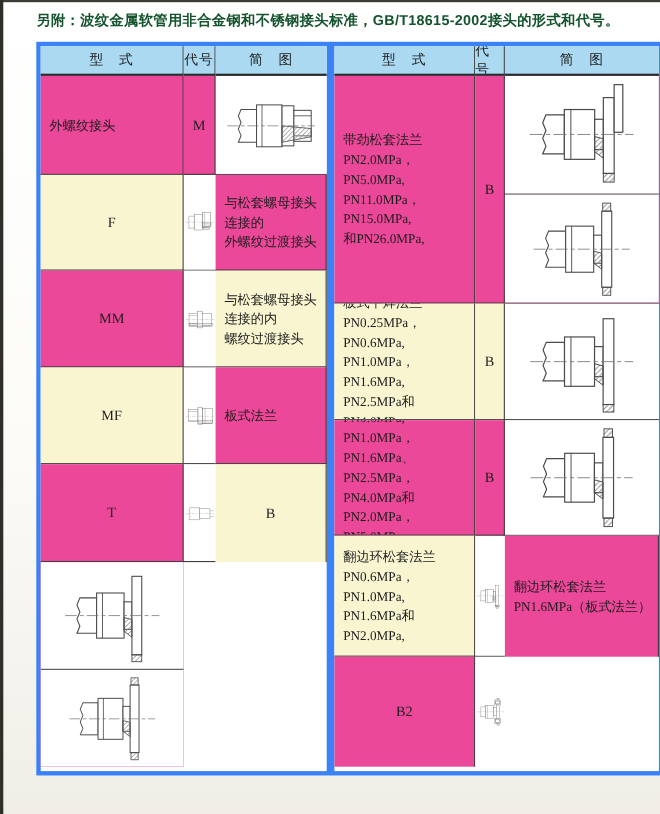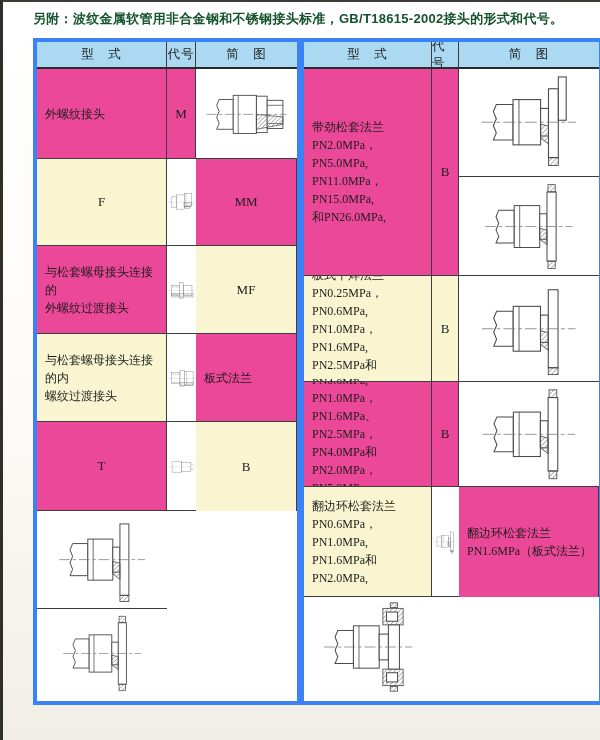--- a/index.html
+++ b/index.html
@@ -98,44 +98,44 @@
               <path d="M32,30 L15,30 l-3,8 l3,8 l-3,8 l3,8 l-3,8 L32,70 Z" stroke="#4a4a4a" stroke-width="1.1" fill="#fff"></path>
               <rect x="32" y="24" width="28" height="52" stroke="#4a4a4a" stroke-width="1.1" fill="#fff"></rect>
               <rect x="60" y="18" width="26" height="48" stroke="#4a4a4a" stroke-width="1.1" fill="#fff"></rect>
               <line x1="66" y1="18" x2="66" y2="66" stroke="#4a4a4a" stroke-width="0.9"></line>
               <polygon points="58,52 88,52 88,63 58,68" stroke="#4a4a4a" stroke-width="0.9" fill="url(#hp)"></polygon>
               <rect x="62" y="66" width="20" height="8" stroke="#4a4a4a" stroke-width="0.9" fill="url(#hp)"></rect>
               <line x1="2" y1="50" x2="98" y2="50" stroke="#777" stroke-width="0.8" stroke-dasharray="12 3 4 3"></line>
             </svg>
           </div>
         </div>
-        <div class="cell code">MM</div>
         <div class="cell type">与松套螺母接头连接的
 外螺纹过渡接头</div>
+        <div class="cell code">MM</div>
         <div class="cell dia lastcol">
           <div class="dsub" style="height: 88px;">
             <svg viewBox="0 0 100 100" preserveAspectRatio="xMidYMid meet">
               <defs>
                 <pattern id="hp" width="5" height="5" patternUnits="userSpaceOnUse">
                   <path d="M0,5 L5,0" stroke="#8a8a8a" stroke-width="1"></path>
                 </pattern>
               </defs>
               <rect x="14" y="31" width="28" height="38" stroke="#4a4a4a" stroke-width="1.1" fill="#fff"></rect>
               <line x1="14" y1="37" x2="42" y2="37" stroke="#4a4a4a" stroke-width="0.9"></line>
               <line x1="14" y1="63" x2="42" y2="63" stroke="#4a4a4a" stroke-width="0.9"></line>
               <rect x="42" y="22" width="16" height="56" stroke="#4a4a4a" stroke-width="1.1" fill="#fff"></rect>
               <rect x="58" y="31" width="30" height="38" stroke="#4a4a4a" stroke-width="1.1" fill="#fff"></rect>
               <rect x="14" y="62" width="78" height="12" stroke="#4a4a4a" stroke-width="0.9" fill="url(#hp)"></rect>
               <line x1="2" y1="50" x2="98" y2="50" stroke="#777" stroke-width="0.8" stroke-dasharray="12 3 4 3"></line>
             </svg>
           </div>
         </div>
-        <div class="cell code hl">MF</div>
         <div class="cell type hl">与松套螺母接头连接的内
 螺纹过渡接头</div>
+        <div class="cell code hl">MF</div>
         <div class="cell dia lastcol">
           <div class="dsub" style="height: 88px;">
             <svg viewBox="0 0 100 100" preserveAspectRatio="xMidYMid meet">
               <defs>
                 <pattern id="hp" width="5" height="5" patternUnits="userSpaceOnUse">
                   <path d="M0,5 L5,0" stroke="#8a8a8a" stroke-width="1"></path>
                 </pattern>
               </defs>
               <rect x="12" y="28" width="32" height="40" stroke="#4a4a4a" stroke-width="1.1" fill="#fff"></rect>
               <line x1="12" y1="34" x2="44" y2="34" stroke="#4a4a4a" stroke-width="0.9"></line>
@@ -321,20 +321,21 @@
               <rect x="70" y="12" width="10" height="72" stroke="#4a4a4a" stroke-width="1.1" fill="#fff"></rect>
               <polygon points="58,52 70,56 70,74 58,68" stroke="#4a4a4a" stroke-width="0.9" fill="url(#hp)"></polygon>
               <rect x="68" y="84" width="14" height="6" stroke="#4a4a4a" stroke-width="0.9" fill="url(#hp)"></rect>
               <rect x="71" y="90" width="8" height="6" stroke="#4a4a4a" stroke-width="0.9" fill="url(#hp)"></rect>
               <line x1="2" y1="50" x2="98" y2="50" stroke="#777" stroke-width="0.8" stroke-dasharray="12 3 4 3"></line>
             </svg>
           </div>
         </div>
         <div class="cell type lastrow">翻边环松套法兰
 PN1.6MPa（板式法兰）</div>
+        <div class="cell code lastrow">B2</div>
         <div class="cell dia lastcol lastrow">
           <div class="dsub" style="height: 100px;">
             <svg viewBox="0 0 100 100" preserveAspectRatio="xMidYMid meet">
               <defs>
                 <pattern id="hp" width="5" height="5" patternUnits="userSpaceOnUse">
                   <path d="M0,5 L5,0" stroke="#8a8a8a" stroke-width="1"></path>
                 </pattern>
               </defs>
               <path d="M34,32 L17,32 l-3,7.2 l3,7.2 l-3,7.2 l3,7.2 l-3,7.2 L34,68 Z" stroke="#4a4a4a" stroke-width="1.1" fill="#fff"></path>
               <rect x="34" y="27" width="28" height="46" stroke="#4a4a4a" stroke-width="1.1" fill="#fff"></rect>

